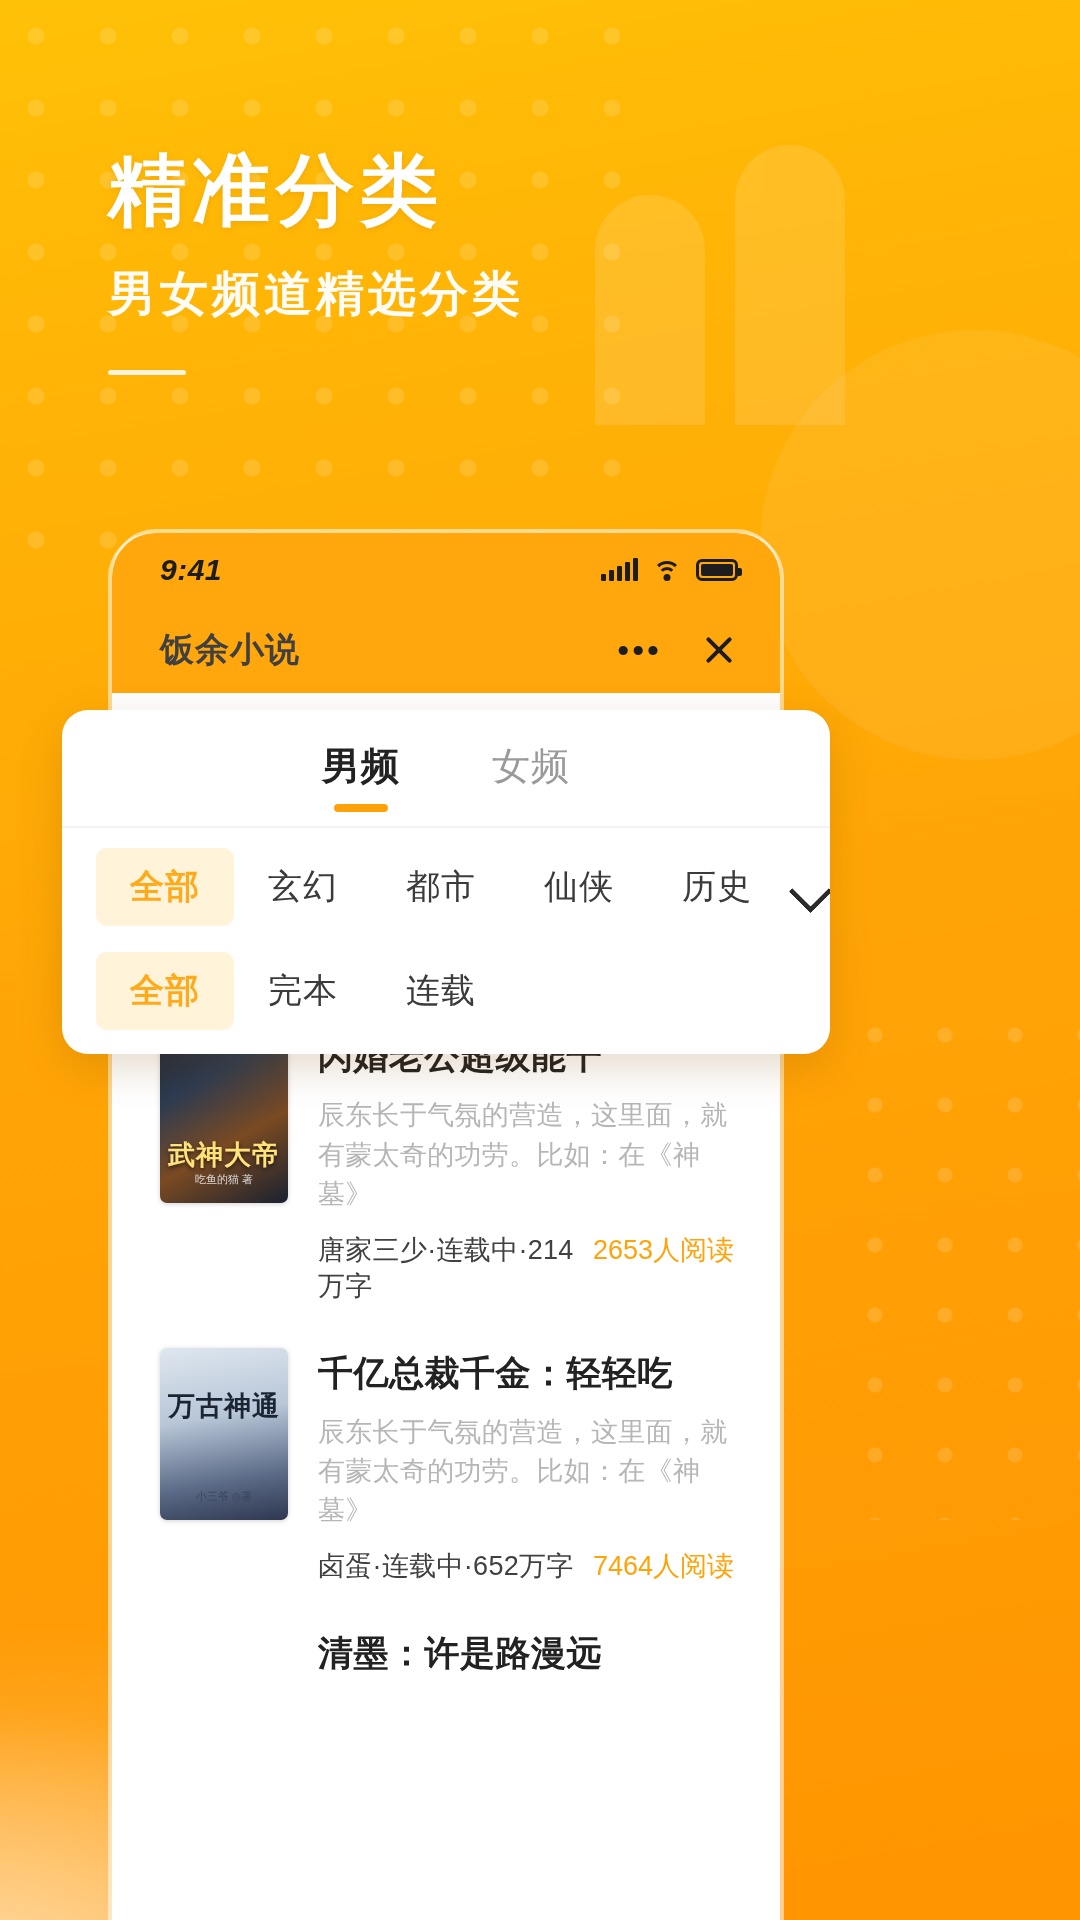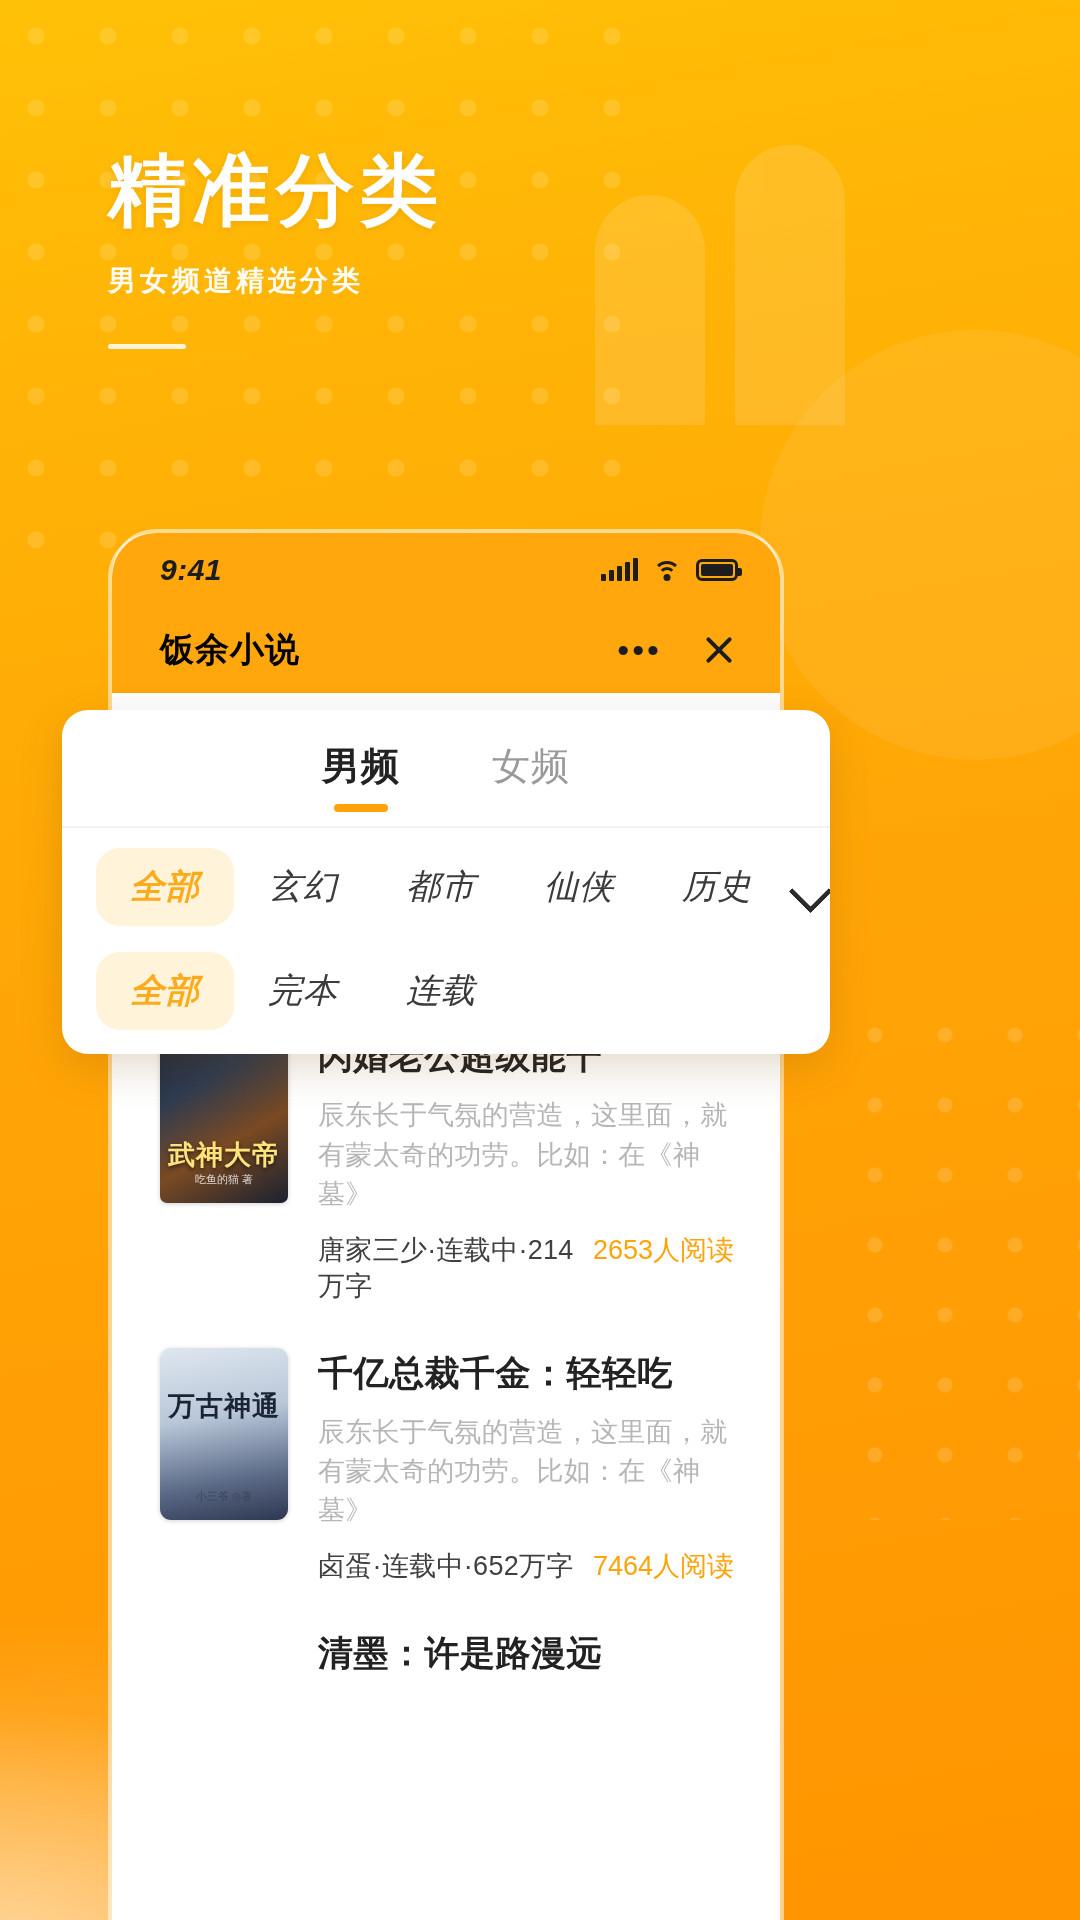--- a/index.html
+++ b/index.html
@@ -56,21 +56,21 @@
   #hero{ position:absolute; left:108px; top:150px; width:800px; }
   #hero-title{
     font-family:"Liberation Serif","DejaVu Serif",serif;
     font-size:78px; font-weight:bold; color:#ffffff;
     letter-spacing:6px; line-height:1.05;
     text-shadow:0 2px 6px rgba(180,100,0,.18);
   }
   #hero-sub{
     margin-top:30px;
     font-family:"Liberation Serif","DejaVu Serif",serif;
-    font-size:28px; font-weight:bold; color:#ffffff;
+    font-size:48px; font-weight:bold; color:#ffffff;
     letter-spacing:4px; opacity:.96;
   }
   #hero-rule{
     margin-top:44px; width:78px; height:5px; border-radius:3px;
     background:rgba(255,255,255,.85);
   }
 
   
   #phone{
     position:absolute; left:112px; top:533px; width:668px; height:1400px;
@@ -122,21 +122,21 @@
     width:4px; height:8px; background:#1d1d1d; border-radius:0 2px 2px 0;
   }
   .battery i{ display:block; width:100%; height:100%; background:#1d1d1d; border-radius:2px; }
 
   
   #app-bar{
     height:86px; background:#FFA70C;
     display:flex; align-items:center; justify-content:space-between;
     padding:0 44px 0 48px;
   }
-  #app-title{ font-size:34px; font-weight:bold; color:#000000; letter-spacing:1px; }
+  #app-title{ font-size:34px; font-weight:bold; color:#404040; letter-spacing:1px; }
   #app-bar-actions{ display:flex; align-items:center; gap:40px; }
   #more-icon{ font-size:34px; letter-spacing:3px; color:#1d1d1d; line-height:.6; }
   #close-icon{ position:relative; width:34px; height:34px; }
   #close-icon::before,#close-icon::after{
     content:""; position:absolute; left:0; top:15px; width:34px; height:4px;
     background:#1d1d1d; border-radius:2px;
   }
   #close-icon::before{ transform:rotate(45deg); }
   #close-icon::after{ transform:rotate(-45deg); }
 
@@ -159,21 +159,21 @@
     text-shadow:0 2px 4px rgba(0,0,0,.6);
     line-height:1.05;
   }
   .cover .cv-sub{
     position:absolute; left:0; right:0; bottom:16px;
     text-align:center; font-size:11px; color:rgba(255,255,255,.8);
   }
   .cover-1{ background:linear-gradient(160deg,#f3c9d5 0%,#e99aa9 35%,#d9708a 70%,#b8486a 100%); }
   .cover-1 .cv-title{ color:#ffffff; font-size:24px; bottom:46px; }
   .cover-2{ background:linear-gradient(150deg,#1b2433 0%,#2d3b52 30%,#7a4a22 62%,#1a2130 100%); }
-  .cover-3{ background:linear-gradient(170deg,#dfe7ef 0%,#b8c6d8 40%,#5b6a86 75%,#2e3750 100%);border-radius:11px; }
+  .cover-3{ background:linear-gradient(170deg,#dfe7ef 0%,#b8c6d8 40%,#5b6a86 75%,#2e3750 100%); }
   .cover-3 .cv-title{ color:#1b2433; bottom:100px; text-shadow:none; }
   .cover-3 .cv-sub{ color:#3b4458; }
   .book-info{ flex:1; min-width:0; padding-top:2px; }
   .book-title{
     font-size:35px; font-weight:bold; color:#222; letter-spacing:.5px;
     white-space:nowrap; overflow:hidden; text-overflow:ellipsis;
   }
   .book-desc{
     margin-top:16px; font-size:27px; color:#b6b6b6; line-height:1.45;
     letter-spacing:.3px;
@@ -205,21 +205,21 @@
     display:none;
   }
   .ftab.active .underline{ display:block; }
 
   .chip-row{
     display:flex; align-items:center; padding:0 34px; height:118px;
     gap:0;
   }
   .chip{
     font-size:34px; color:#3b3b3b; letter-spacing:1px;
-    padding:16px 34px; border-radius:24px; white-space:nowrap;font-style:italic;
+    padding:16px 34px; border-radius:11px; white-space:nowrap;
   }
   .chip.active{ background:#FFF3D9; color:#FFAA1A; font-weight:bold; }
   .chip-spacer{ flex:1; }
   #chevron-down{
     width:46px; height:46px; position:relative; flex:none; margin-right:6px;
   }
   #chevron-down::before{
     content:""; position:absolute; left:9px; top:12px;
     width:26px; height:26px;
     border-right:5px solid #2b2b2b; border-bottom:5px solid #2b2b2b;

